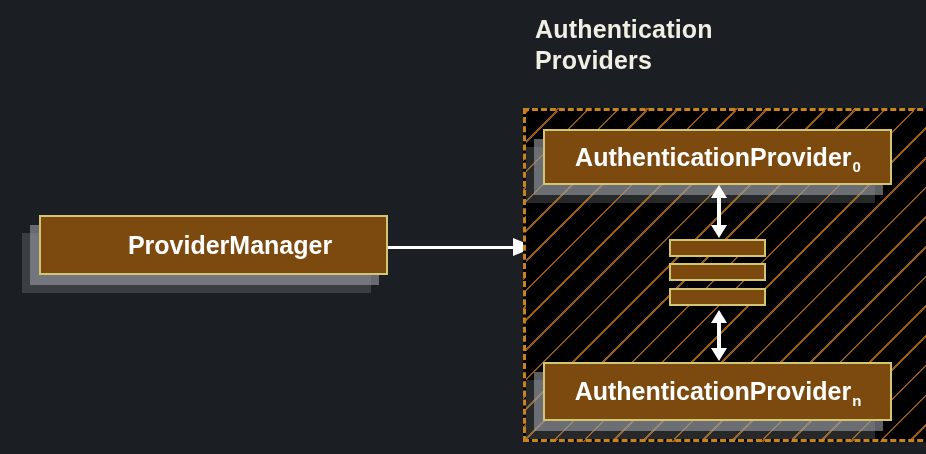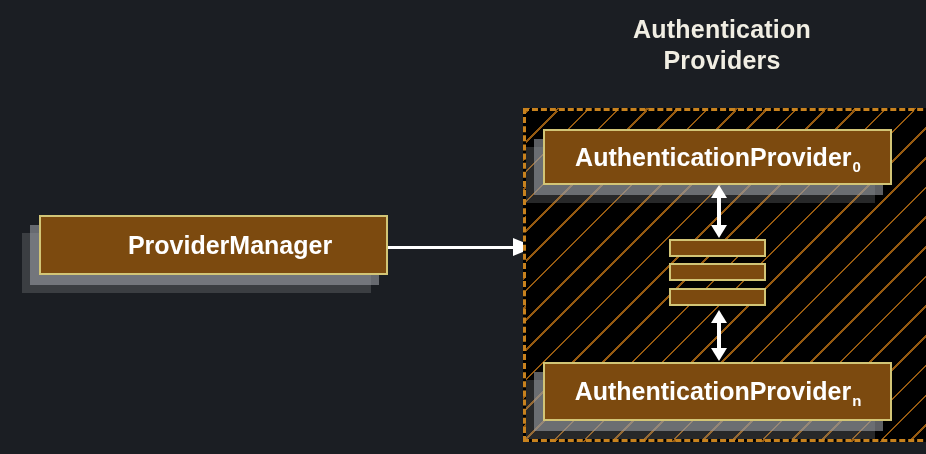--- a/index.html
+++ b/index.html
@@ -7,21 +7,21 @@
     position:relative;
     width:926px;height:454px;
     background:#1b1e23;
     overflow:hidden;
     font-family:"Liberation Sans",sans-serif;
     font-weight:700;
   }
   
   .group-title{
     position:absolute;left:535px;top:14px;width:374px;
-    text-align:center;
+    text-align:left;
     color:#f1eee3;
     font-size:25px;line-height:31px;
     white-space:pre-line;
     letter-spacing:.2px;
   }
   
   .node{
     position:absolute;
     box-sizing:border-box;
     background:#7c4a0f;

